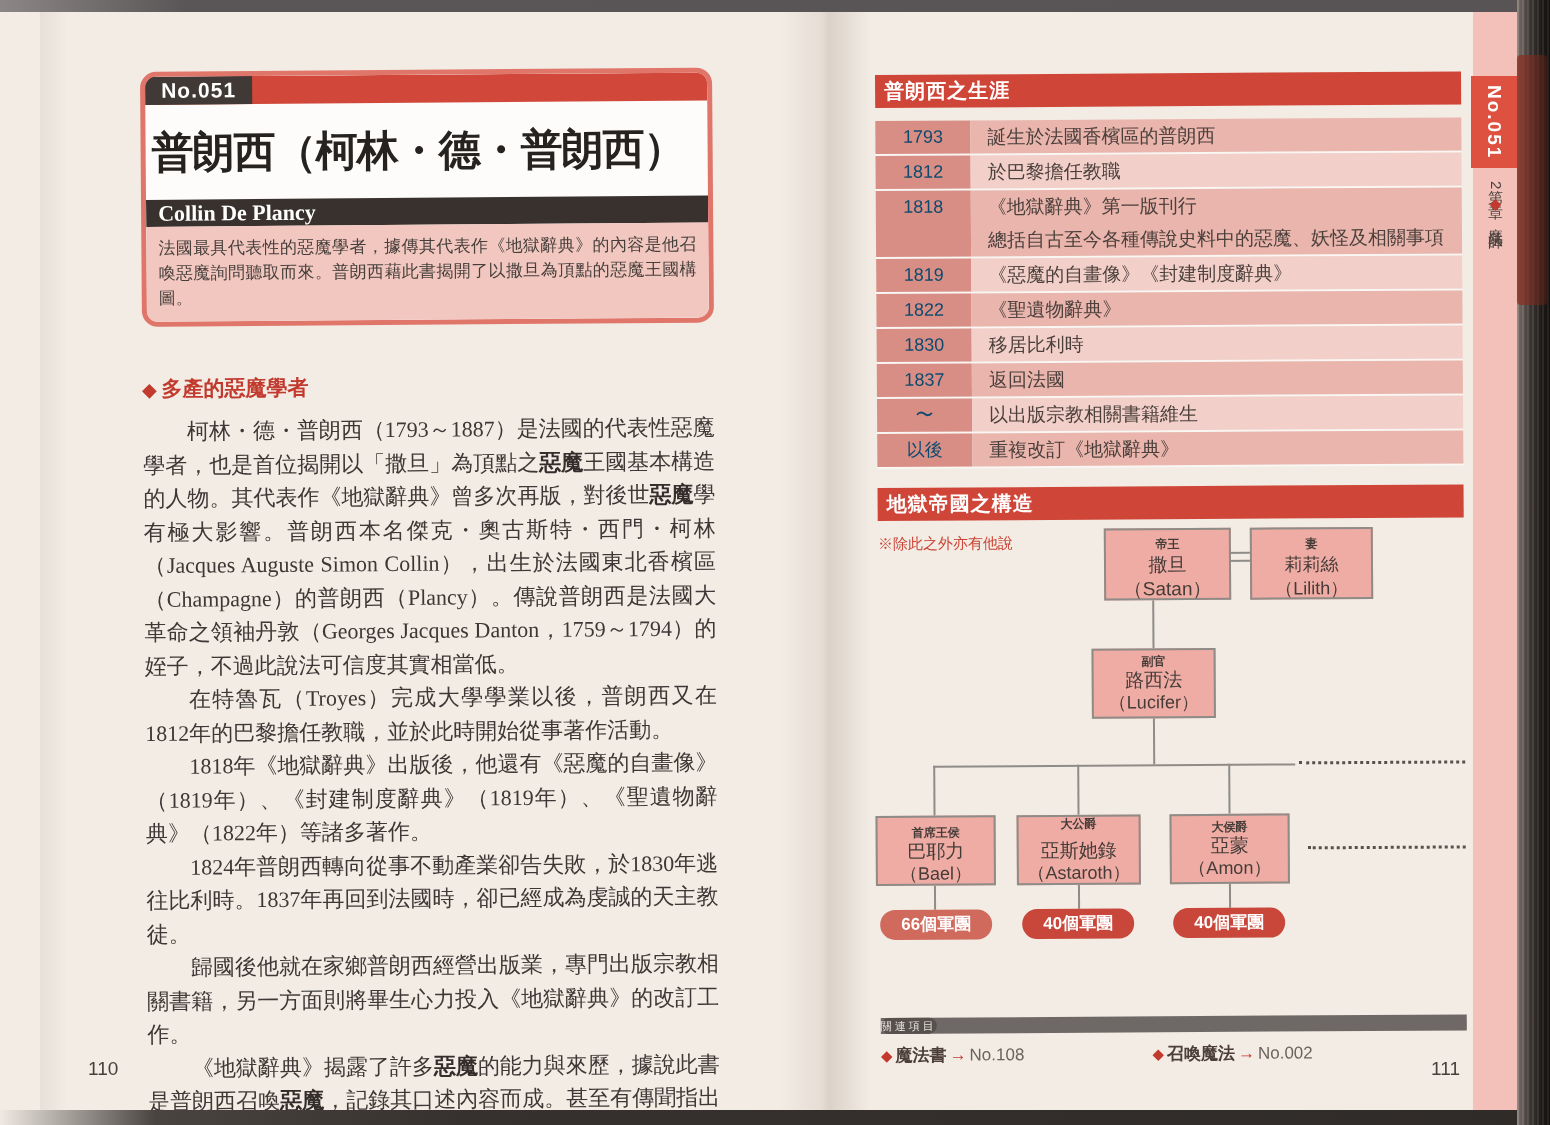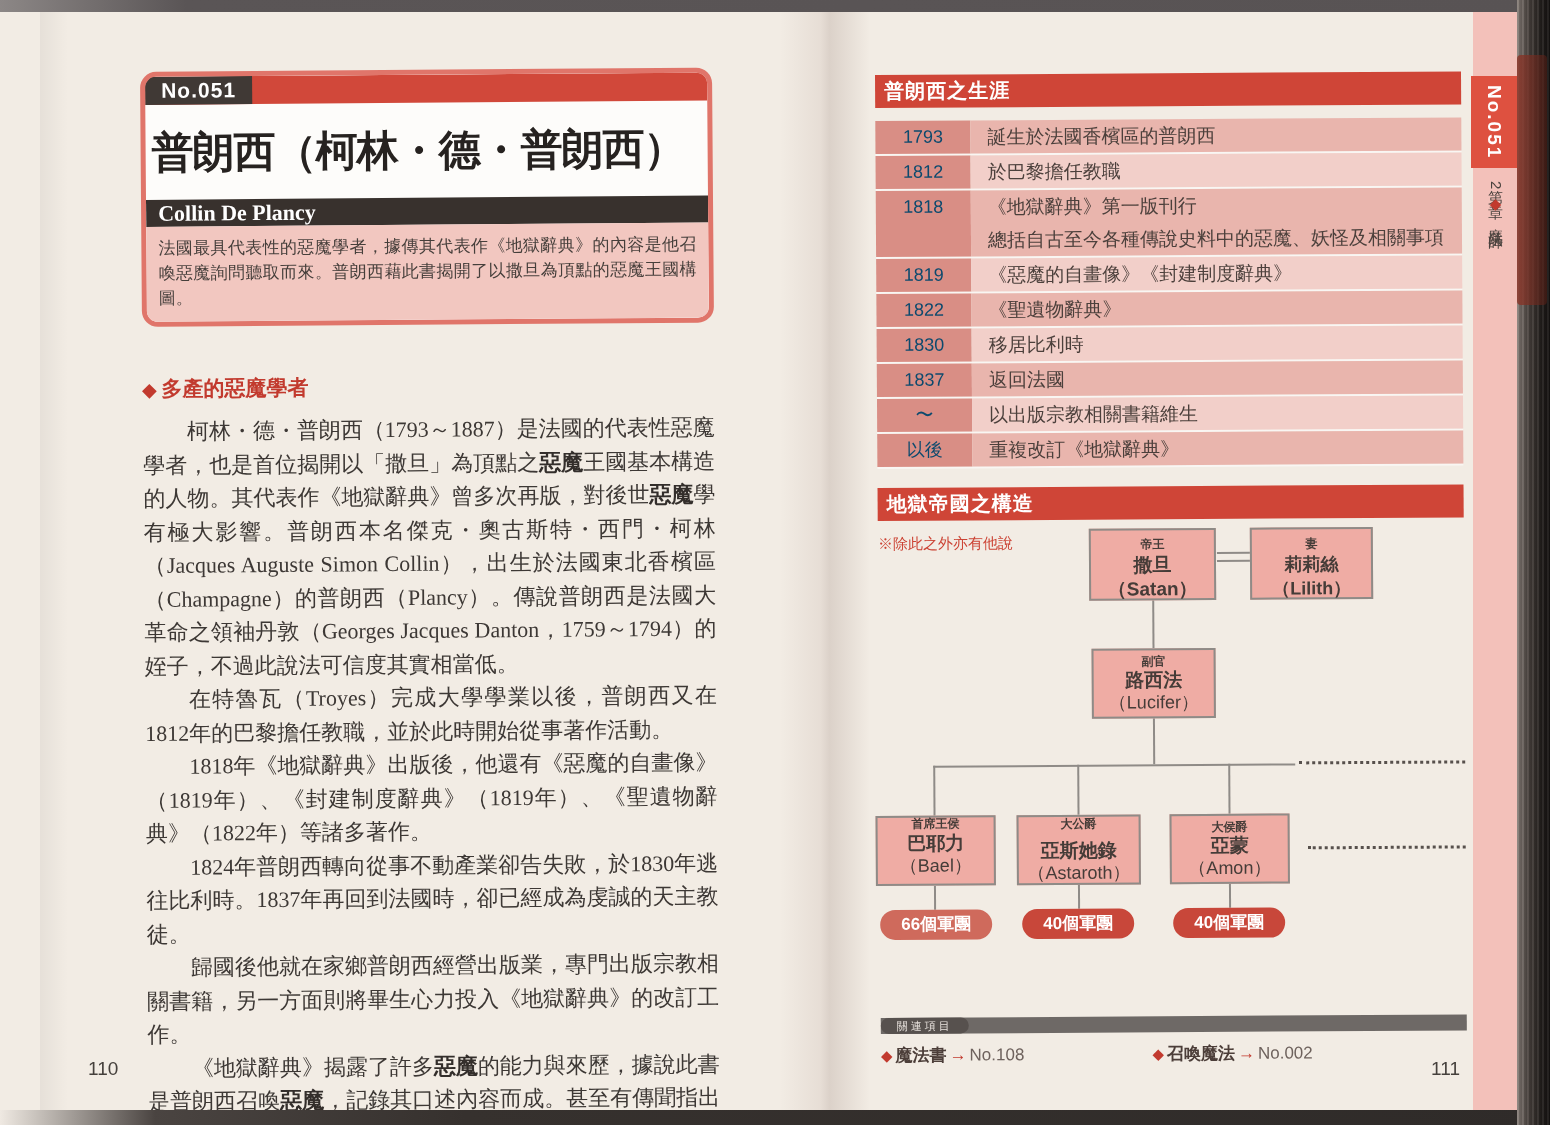--- a/index.html
+++ b/index.html
@@ -57,31 +57,31 @@
   .trow .desc { flex:1; padding-left:17px; font-size:19px; line-height:33px; color:#4c403c; }
   .trow.dark .desc { background:#e9b5ad; }
   .trow.light .desc { background:#f2cfc9; }
   .band2 { margin-top:19px; }
 
   .chart { position:relative; height:455px; }
   .note { position:absolute; left:0; top:14px; color:#cc4334; font-size:15px; }
   .cbox { position:absolute; background:#efaca4; border:2px solid #8f8b87;
     box-sizing:border-box; text-align:center; color:#453c38; }
   .cbox .role { font-size:12px; font-weight:700; margin-top:7px; line-height:14px; }
-  .cbox .cname { font-size:19px; line-height:24px; margin-top:2px;font-weight:bold; }
+  .cbox .cname { font-size:19px; line-height:24px; margin-top:2px; }
   .cbox .cname2 { font-size:18px; line-height:22px; }
   .vline { position:absolute; width:2px; background:#8f8b87; }
   .hline { position:absolute; height:2px; background:#8f8b87; }
   .dotline { position:absolute; border-top:3px dotted #57504c; height:0; }
   .pill { position:absolute; height:30px; background:#c8473a; border-radius:15px;
     color:#fff; font:700 17px/30px "Liberation Sans",sans-serif; text-align:center; }
 
   .footer-bar { margin-top:42px; height:16px; background:#6e6966; display:flex; align-items:stretch; }
   .bar-label { background:#57514e; color:#e8e2dd; font-size:11px; line-height:16px;
-    padding:0 16px; letter-spacing:3px; white-space:nowrap;border-radius:8px; }
+    padding:0 0; letter-spacing:3px; white-space:nowrap;border-radius:8px; }
   .related { margin-top:10px; display:flex; font-size:17px; align-items:center; }
   .rel-item { display:flex; align-items:center; }
   .rel-item + .rel-item { margin-left:128px; }
   .rel-item .dia { color:#c23a2e; margin-right:3px; font-size:15px; }
   .rel-item .lab { color:#4c3e39; font-weight:700; }
   .rel-item .arr { color:#c23a2e; margin:0 3px; }
   .rel-item .num { color:#6e625d; }
 
   .pagenum { position:absolute; font:19px "Liberation Sans",sans-serif; color:#45403c; }
   #pagenum-left { left:88px; top:1058px; }
@@ -209,35 +209,35 @@
       <div class="hline" style="left:54px; top:245px; width:362px;"></div>
       <div class="dotline" style="left:420px; top:243px; width:166px;"></div>
       <div class="vline" style="left:54px; top:245px; height:50px;"></div>
       <div class="vline" style="left:198px; top:245px; height:50px;"></div>
       <div class="vline" style="left:349px; top:245px; height:50px;"></div>
       <div class="dotline" style="left:428px; top:328px; width:158px;"></div>
       <div class="vline" style="left:54px; top:365px; height:24px;"></div>
       <div class="vline" style="left:198px; top:365px; height:24px;"></div>
       <div class="vline" style="left:349px; top:365px; height:24px;"></div>
 
-      <div class="cbox" style="left:211px; top:9px; width:127px; height:72px;">
+      <div class="cbox" style="left:226px; top:9px; width:127px; height:72px;">
         <div class="role">帝王</div>
         <div class="cname">撒旦（Satan）</div>
       </div>
       <div class="cbox" style="left:372px; top:9px; width:123px; height:72px;">
         <div class="role">妻</div>
         <div class="cname" style="font-size:18px;">莉莉絲（Lilith）</div>
       </div>
       <div class="cbox" style="left:213px; top:129px; width:124px; height:70px;">
         <div class="role" style="margin-top:4px;">副官</div>
         <div class="cname" style="margin-top:0; line-height:23px;">路西法</div>
         <div class="cname2">（Lucifer）</div>
       </div>
       <div class="cbox" style="left:-4px; top:295px; width:120px; height:70px;">
-        <div class="role" style="margin-top:0;font-family:Liberation Mono, monospace;">首席王侯</div>
+        <div class="role" style="margin-top:8px;">首席王侯</div>
         <div class="cname" style="margin-top:0; line-height:23px;">巴耶力</div>
         <div class="cname2">（Bael）</div>
       </div>
       <div class="cbox" style="left:137px; top:295px; width:124px; height:70px;">
         <div class="role" style="margin-top:0;">大公爵</div>
         <div class="cname" style="margin-top:8px; line-height:23px;">亞斯她錄</div>
         <div class="cname2">（Astaroth）</div>
       </div>
       <div class="cbox" style="left:290px; top:295px; width:120px; height:70px;">
         <div class="role" style="margin-top:4px;">大侯爵</div>

